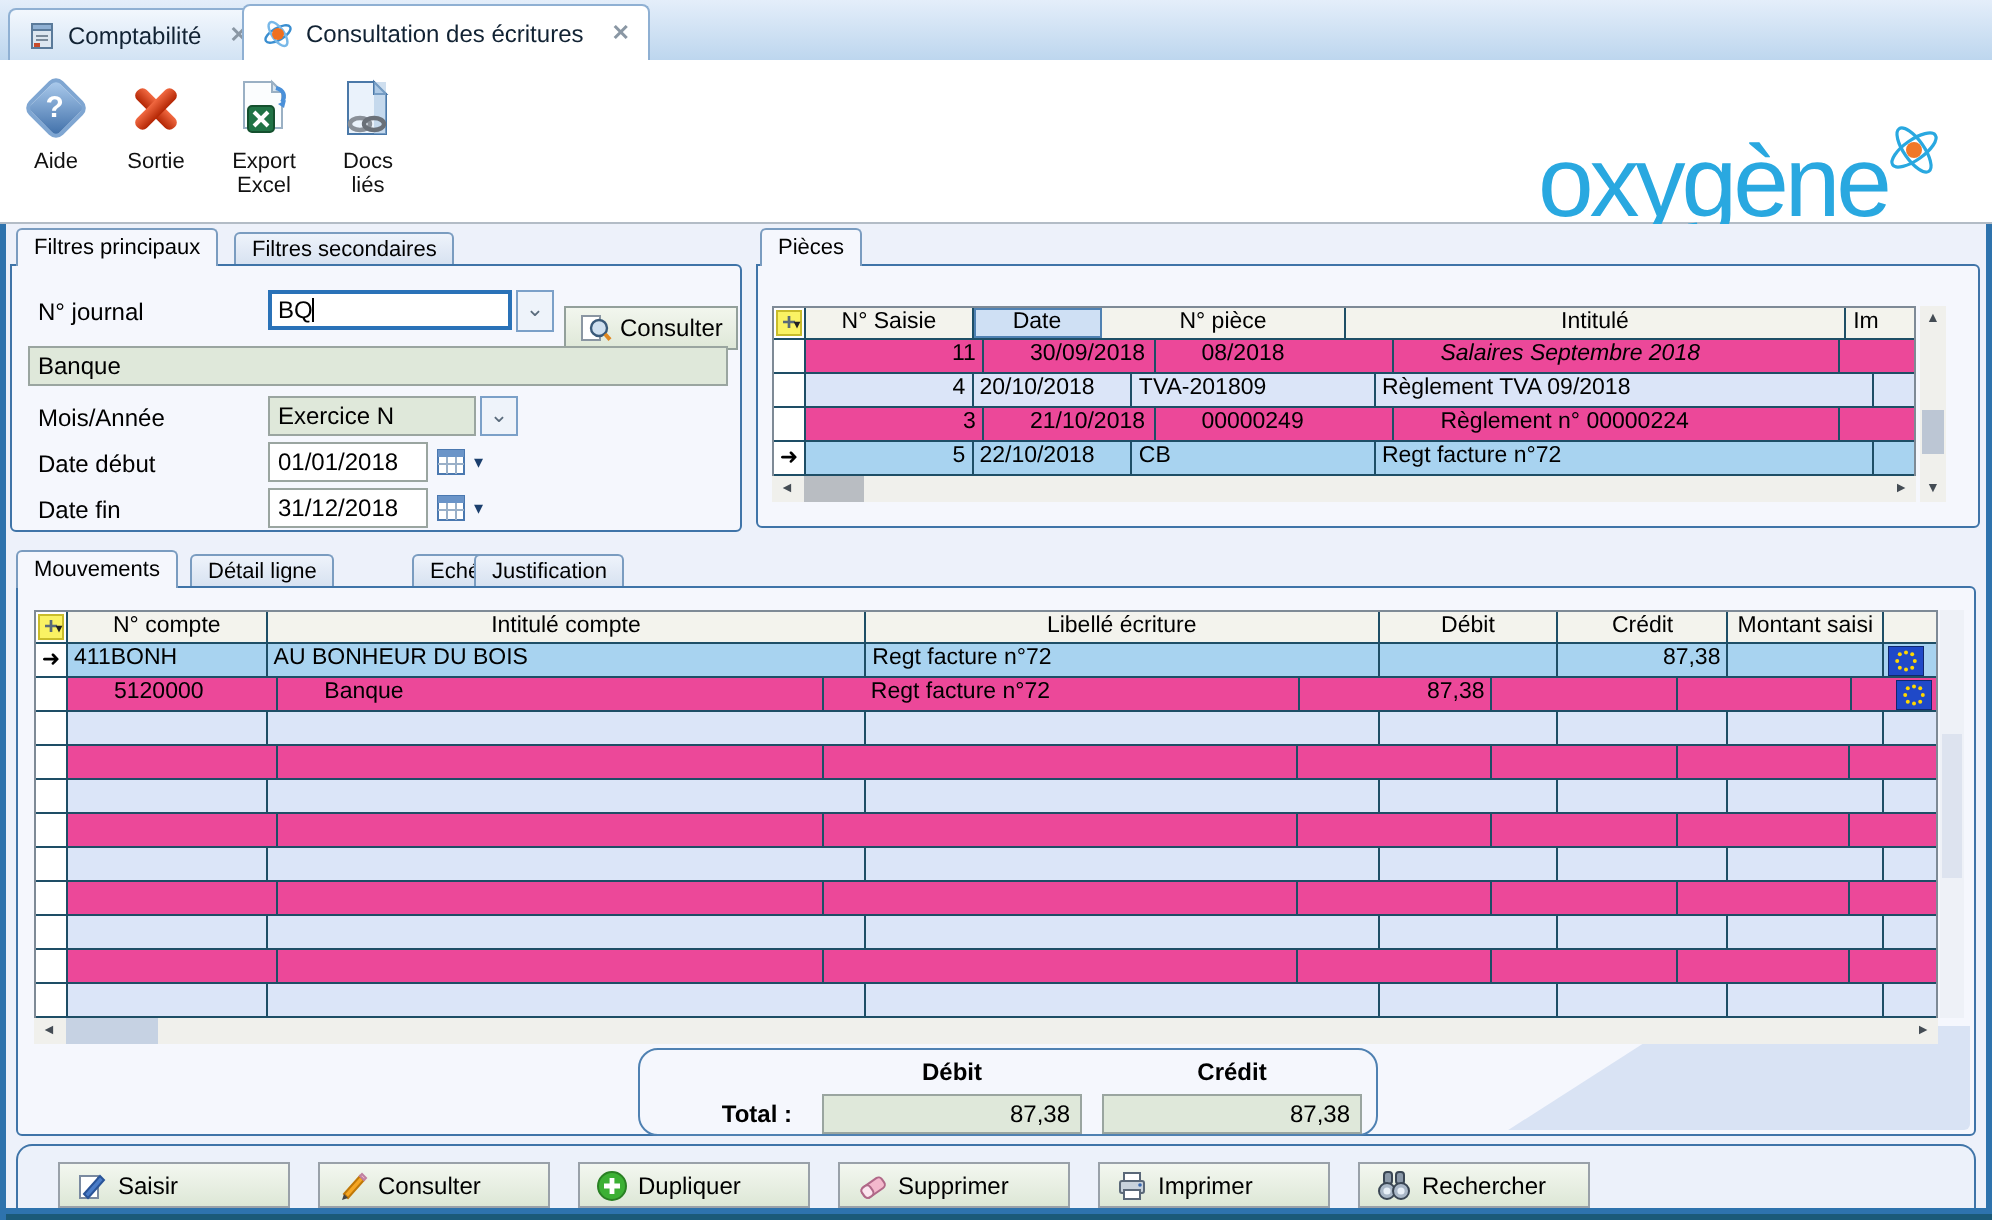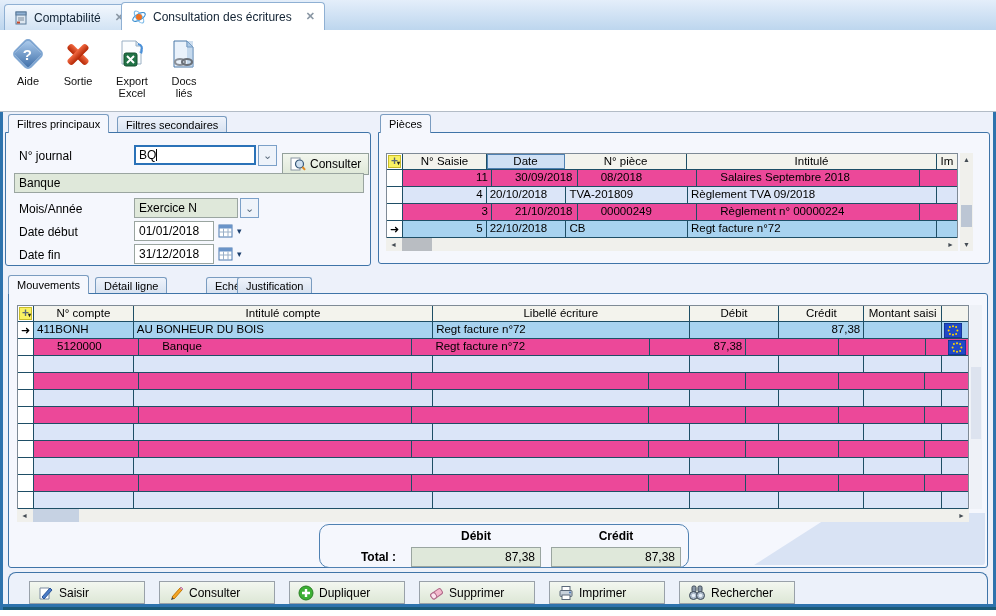--- a/index.html
+++ b/index.html
@@ -175,20 +175,28 @@
           <path d="M18 3 l6 6 h-6 z" fill="#bcd4ec" stroke="#4a78a8"></path>
           <rect x="18" y="3" width="6" height="26" fill="#9fc0e0" opacity="0.5"></rect>
           <ellipse cx="11" cy="24" rx="5" ry="3" fill="none" stroke="#8a9098" stroke-width="2.2"></ellipse>
           <ellipse cx="18" cy="24" rx="5" ry="3" fill="none" stroke="#6a7078" stroke-width="2.2"></ellipse>
         </svg>
       </div>
       <div class="tool-label">Docs</div>
       <div class="tool-label" style="margin-top:0;">liés</div>
     </div>
 
+    <div class="logo">
+      <span class="logo-text">oxygène</span>
+      <svg width="30" height="30" viewBox="0 0 30 30" style="margin:-2px 0 0 -2px;">
+        <ellipse cx="15" cy="15" rx="13" ry="5" fill="none" stroke="#29a8e0" stroke-width="1.6" transform="rotate(-35 15 15)"></ellipse>
+        <ellipse cx="15" cy="15" rx="13" ry="5" fill="none" stroke="#29a8e0" stroke-width="1.6" transform="rotate(55 15 15)"></ellipse>
+        <circle cx="15" cy="15" r="4" fill="#f07828"></circle>
+      </svg>
+    </div>
   </div>
 
   <div class="content">
 
     <div class="sec-tab active" style="left:5px; top:2px;">
       <span>Filtres principaux</span>
     </div>
     <div class="sec-tab inactive" style="left:114px; top:4px;">
       <span>Filtres secondaires</span>
     </div>
@@ -244,31 +252,31 @@
     <div class="sec-tab active" style="left:377px; top:2px;">
       <span>Pièces</span>
     </div>
     <div class="panel" style="left:375px; top:20px; width:612px; height:132px;">
       <div class="dtable" style="left:7px; top:20px; width:572px;">
         <div class="trow thead">
           <div class="cell sel-cell">
               <div class="plusicon"><span>+</span><em>▾</em></div>
             </div>
           <div class="cell" style="width:84px;">N° Saisie</div>
-          <div class="cell sort-head" style="width:78px;">Date</div>
+          <div class="cell sort-head" style="width:64px;">Date</div>
           <div class="cell" style="width:122px;">N° pièce</div>
           <div class="cell" style="width:250px;">Intitulé</div>
           <div class="cell" style="width:20px;">Im</div>
         </div>
         <div class="trow row-white">
           <div class="cell sel-cell"></div>
           <div class="cell num" style="width:84px;">11</div>
           <div class="cell" style="width:80px;">30/09/2018</div>
           <div class="cell" style="width:122px;">08/2018</div>
-          <div class="cell" style="width:250px;">Salaires Septembre 2018</div>
+          <div class="cell" style="width:250px;font-style:italic;">Salaires Septembre 2018</div>
           <div class="cell" style="width:20px;"></div>
         </div>
         <div class="trow row-alt">
           <div class="cell sel-cell"></div>
           <div class="cell num" style="width:84px;">4</div>
           <div class="cell" style="width:80px;">20/10/2018</div>
           <div class="cell" style="width:122px;">TVA-201809</div>
           <div class="cell" style="width:250px;">Règlement TVA 09/2018</div>
           <div class="cell" style="width:20px;"></div>
         </div>

